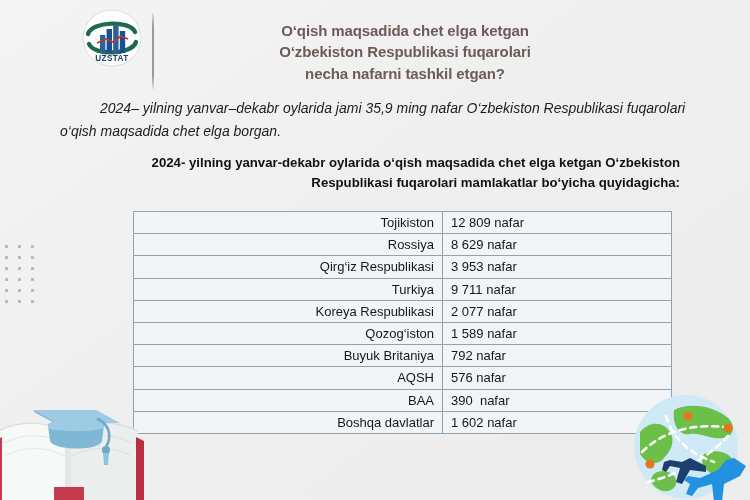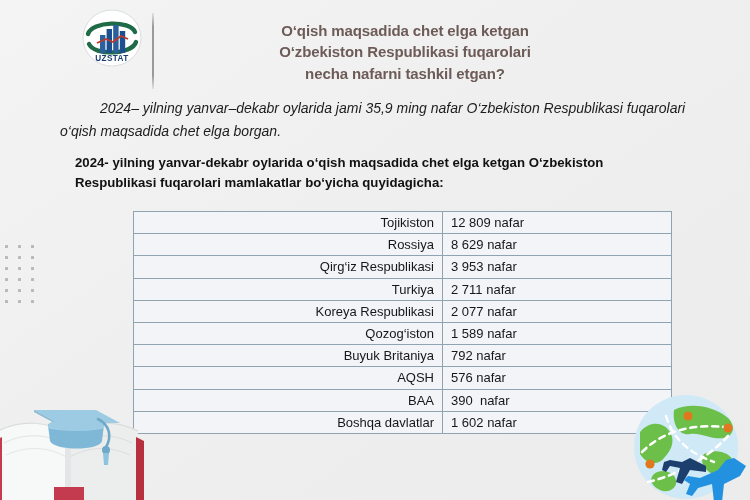--- a/index.html
+++ b/index.html
@@ -64,21 +64,21 @@
     color: #1d1d1d;
     line-height: 1.62;
     text-indent: 40px;
   }
 
   
   .section-heading {
     position: absolute;
     left: 75px; top: 153px;
     width: 605px;
-    text-align: left;
+    text-align: right;
     font-size: 13.2px;
     font-weight: bold;
     color: #111111;
     line-height: 1.5;
   }
 
   
   .data-table {
     position: absolute;
     left: 133px; top: 211px;
@@ -177,21 +177,21 @@
       <tr>
         <td class="country">Rossiya</td>
         <td class="count">8 629 nafar</td>
       </tr>
       <tr>
         <td class="country">Qirg‘iz Respublikasi</td>
         <td class="count">3 953 nafar</td>
       </tr>
       <tr>
         <td class="country">Turkiya</td>
-        <td class="count">2 711 nafar</td>
+        <td class="count">9 711 nafar</td>
       </tr>
       <tr>
         <td class="country">Koreya Respublikasi</td>
         <td class="count">2 077 nafar</td>
       </tr>
       <tr>
         <td class="country">Qozog‘iston</td>
         <td class="count">1 589 nafar</td>
       </tr>
       <tr>

